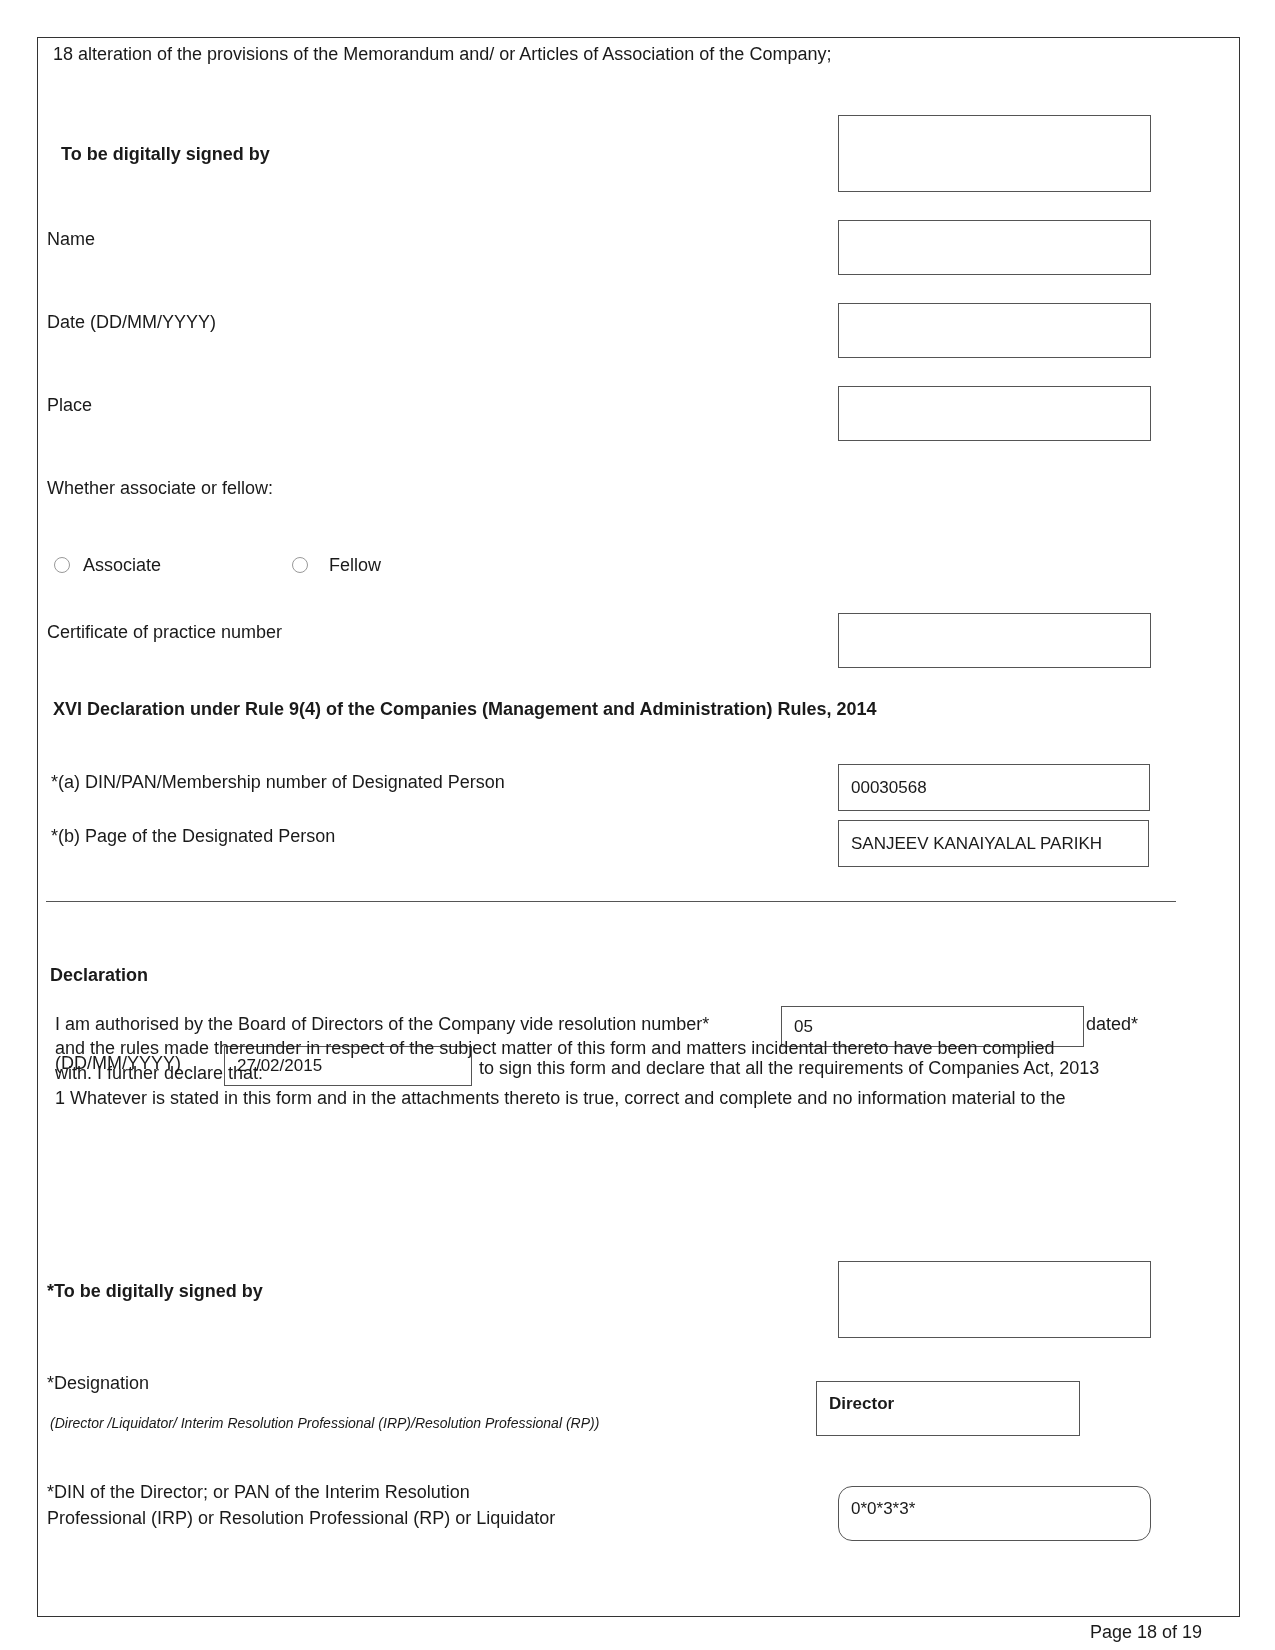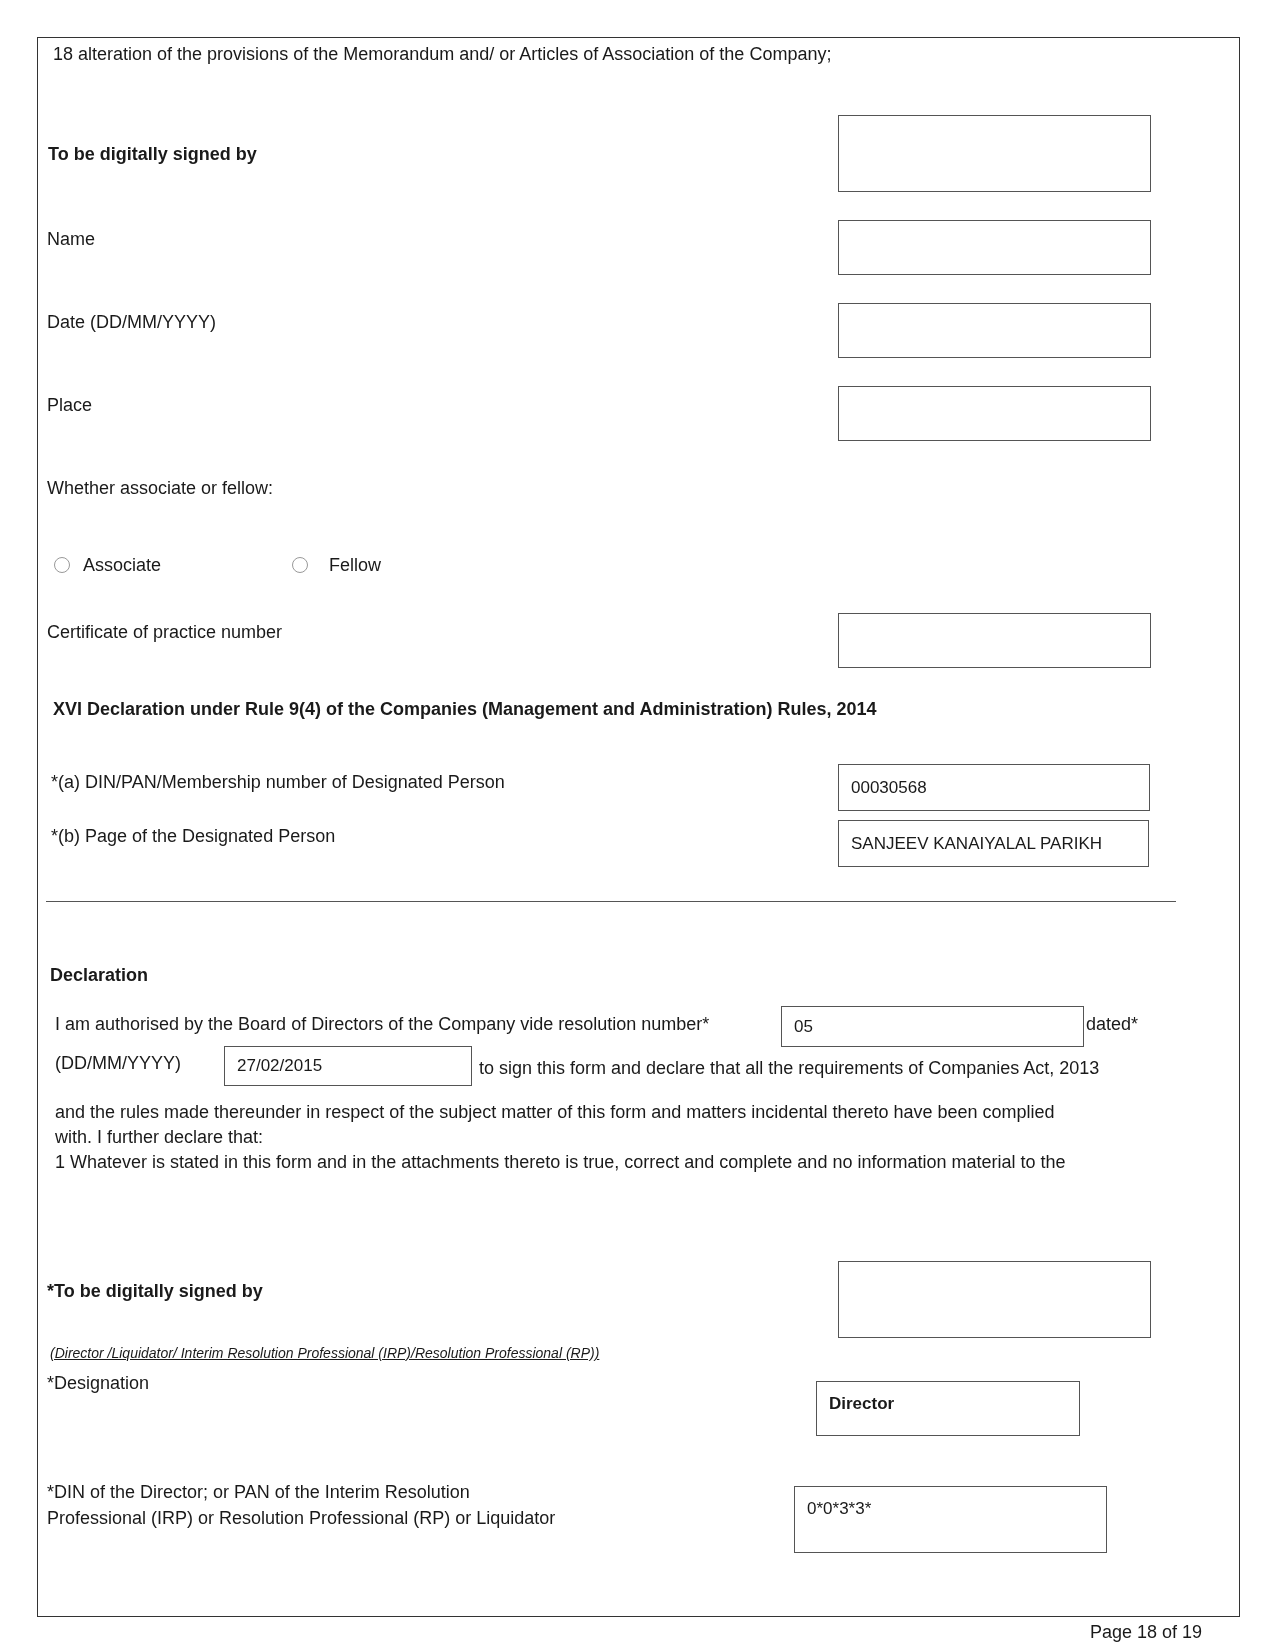--- a/index.html
+++ b/index.html
@@ -10,32 +10,32 @@
   .abs { position: absolute; }
   .txt { font-size: 18px; line-height: 22px; white-space: nowrap; }
   .bold { font-weight: bold; }
   .box { position: absolute; border: 1.5px solid #555; box-sizing: border-box; background: #fff;
          font-size: 17px; padding-left: 12px; display: flex; align-items: center; }
   .box.top { align-items: flex-start; padding-top: 12px; }
   .radio { position: absolute; width: 16px; height: 16px; border-radius: 50%;
            border: 1.5px solid #999; box-sizing: border-box; background: #fff; }
   .hr { position: absolute; left: 46px; top: 901px; width: 1130px; height: 0;
         border-top: 1.5px solid #555; }
-  .para { position: absolute; left: 55px; top: 1100px; width: 1110px; font-size: 18px; line-height: 25px; }
+  .para { position: absolute; left: 55px; top: 1036px; width: 1110px; font-size: 18px; line-height: 25px; }
   .para div { white-space: nowrap; }
   .italic { font-style: italic; font-size: 14px; }
 </style>
 </head>
 <body>
 
 <div class="frame"></div>
 
 <div class="abs txt" style="left:53px; top:43px;">18 alteration of the provisions of the Memorandum and/ or Articles of Association of the Company;</div>
 
-<div class="abs txt bold" style="left:48px; top:143px;">To be digitally signed by</div>
+<div class="abs txt bold" style="left:61px; top:143px;">To be digitally signed by</div>
 <div class="box" style="left:838px; top:115px; width:313px; height:77px;"></div>
 
 <div class="abs txt" style="left:47px; top:228px;">Name</div>
 <div class="box" style="left:838px; top:220px; width:313px; height:55px;"></div>
 
 <div class="abs txt" style="left:47px; top:311px;">Date (DD/MM/YYYY)</div>
 <div class="box" style="left:838px; top:303px; width:313px; height:55px;"></div>
 
 <div class="abs txt" style="left:47px; top:394px;">Place</div>
 <div class="box" style="left:838px; top:386px; width:313px; height:55px;"></div>
@@ -73,20 +73,20 @@
 <div class="para">
   <div>and the rules made thereunder in respect of the subject matter of this form and matters incidental thereto have been complied</div>
   <div>with. I further declare that:</div>
   <div>1 Whatever is stated in this form and in the attachments thereto is true, correct and complete and no information material to the</div>
 </div>
 
 <div class="abs txt bold" style="left:47px; top:1280px;">*To be digitally signed by</div>
 <div class="box" style="left:838px; top:1261px; width:313px; height:77px;"></div>
 
 <div class="abs txt" style="left:47px; top:1372px;">*Designation</div>
-<div class="abs txt italic" style="left:50px; top:1342px;text-decoration:underline;">(Director /Liquidator/ Interim Resolution Professional (IRP)/Resolution Professional (RP))</div>
+<div class="abs txt italic" style="left:50px; top:1412px;">(Director /Liquidator/ Interim Resolution Professional (IRP)/Resolution Professional (RP))</div>
 <div class="box top" style="left:816px; top:1381px; width:264px; height:55px;font-weight:bold;">Director</div>
 
 <div class="abs txt" style="left:47px; top:1481px;">*DIN of the Director; or PAN of the Interim Resolution</div>
 <div class="abs txt" style="left:47px; top:1507px;">Professional (IRP) or Resolution Professional (RP) or Liquidator</div>
-<div class="box top" style="left:794px; top:1486px; width:313px; height:67px;">0*0*3*3*</div>
+<div class="box top" style="left:838px; top:1486px; width:313px; height:55px;border-radius:14px;">0*0*3*3*</div>
 
 <div class="abs txt" style="left:1090px; top:1621px;">Page 18 of 19</div>
 
 </body></html>

